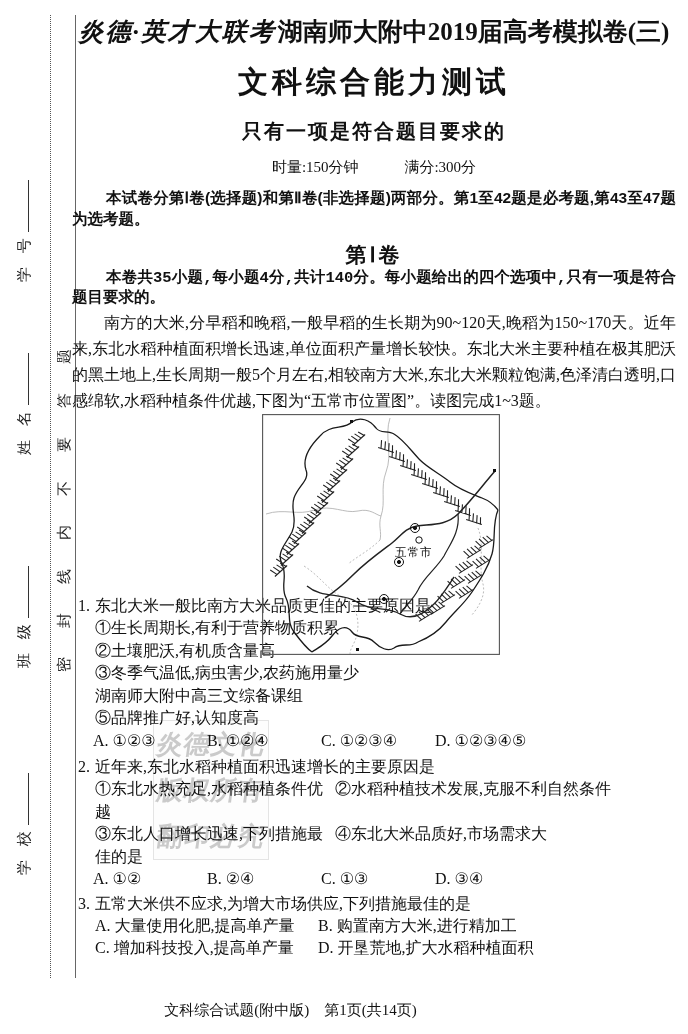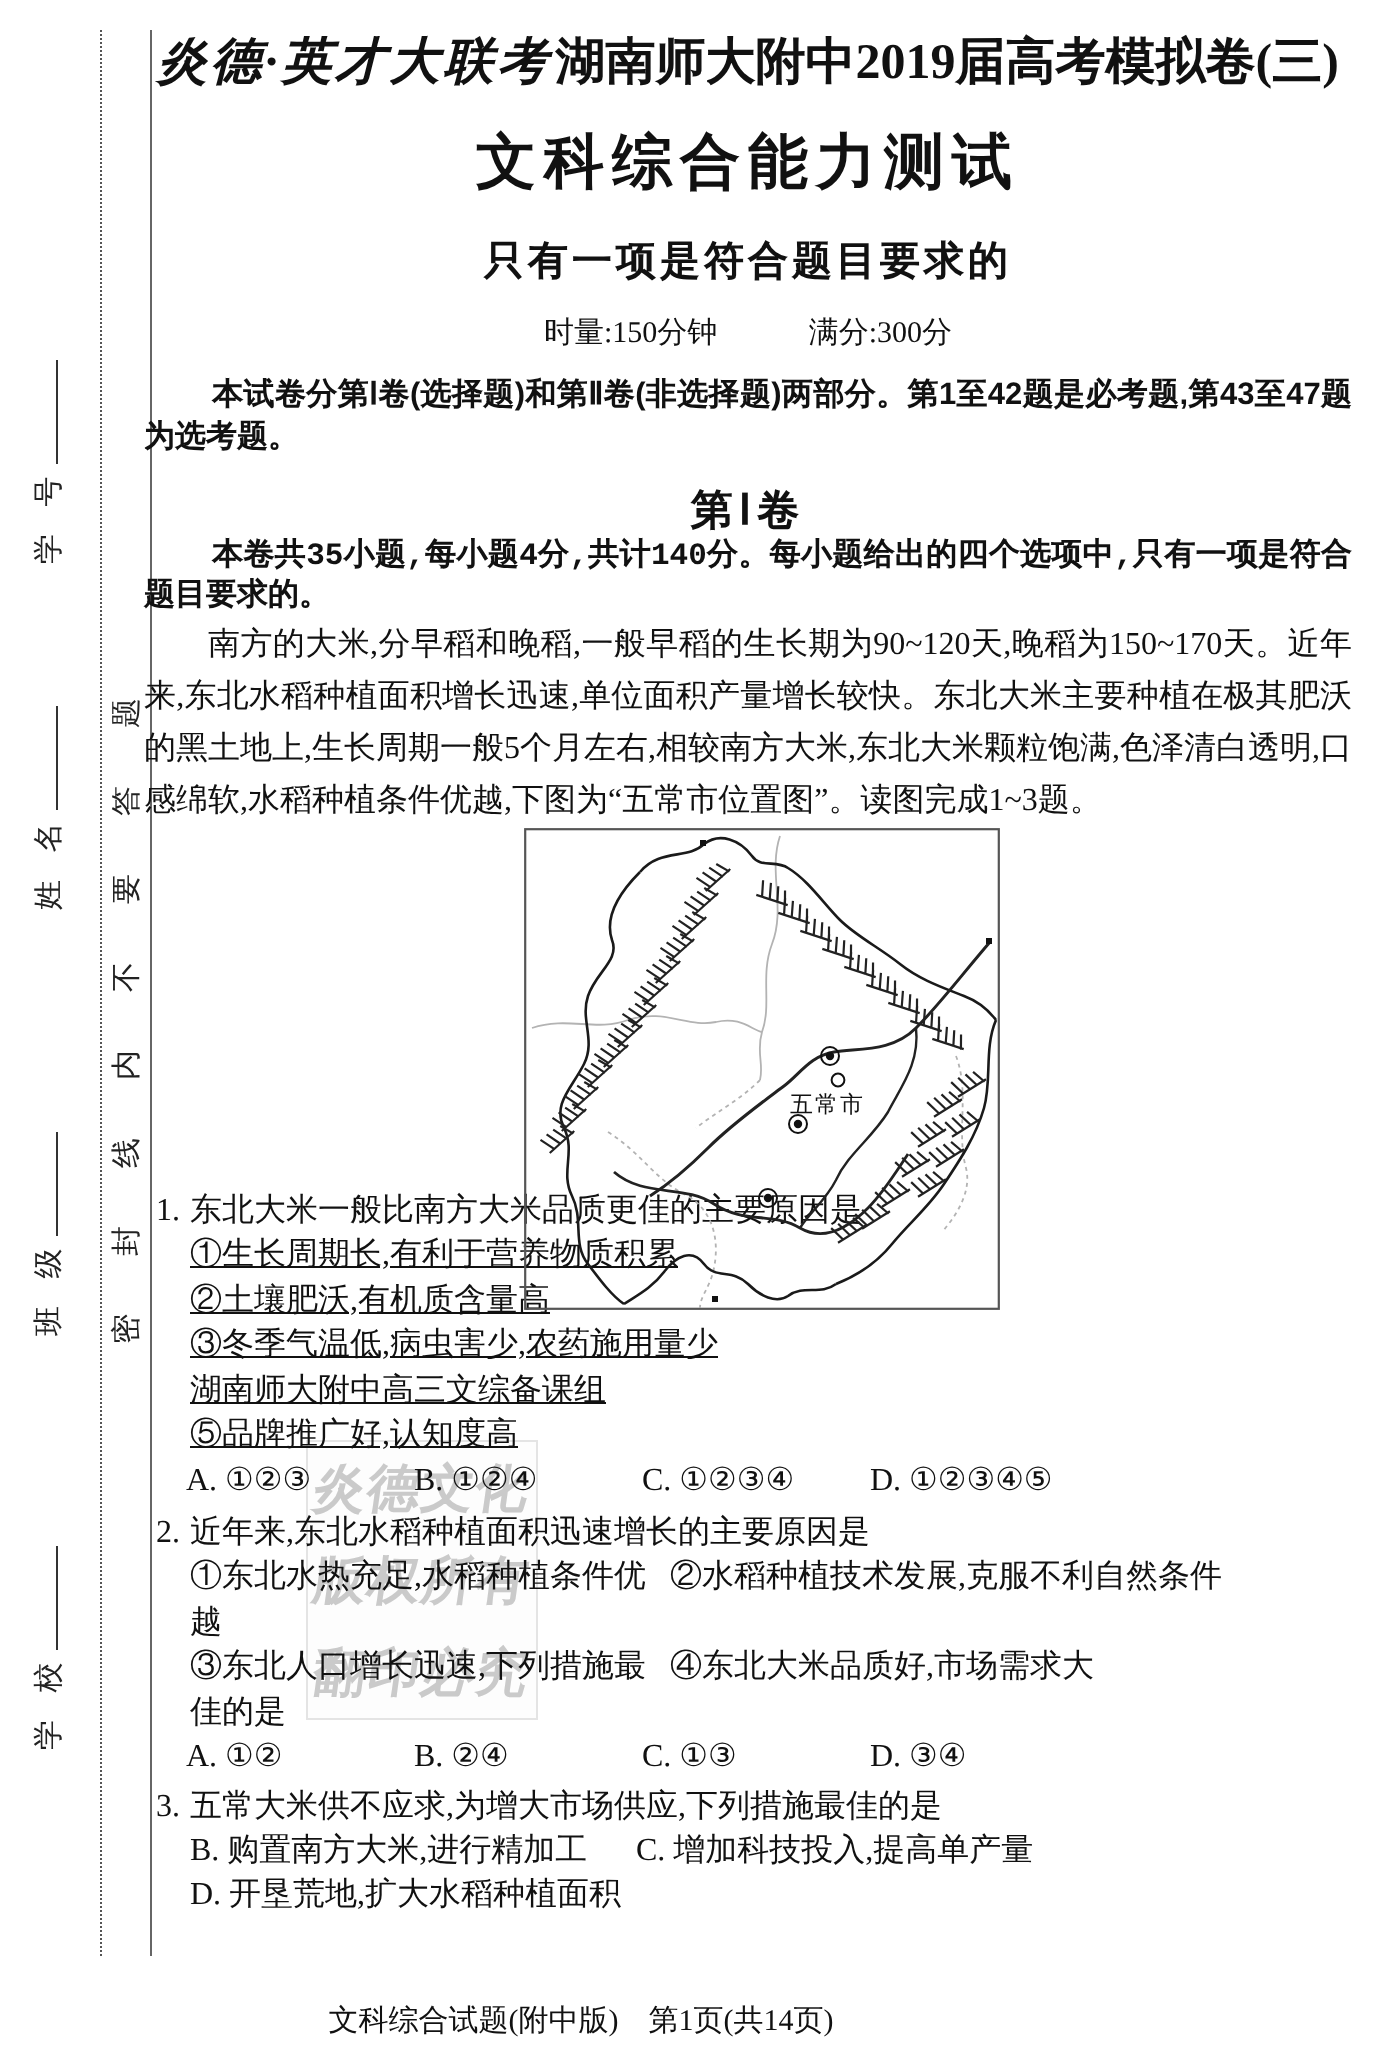--- a/index.html
+++ b/index.html
@@ -30,21 +30,21 @@
   .sec-notice { font-family:Liberation Mono, monospace; font-weight:bold;
             font-size:15.5px; line-height:20px; text-indent:2.2em; text-align:justify; }
   .passage { margin-top:2px; font-size:16px; line-height:26px; text-indent:2em; text-align:justify; }
 
   .map-wrap { margin:0 auto; width:238px; height:169px; position:relative; left:7px; }
 
   .question { font-size:16px; }
   .q-stem { margin-left:6px; line-height:22px; }
   .q-stem .q-num { margin-right:5px; }
   .mt12 { margin-top:12px; } .mt4 { margin-top:4px; } .mt2 { margin-top:2px; }
-  .q-item { padding-left:23px; line-height:22.5px;text-decoration:underline; }
+  .q-item { padding-left:23px; line-height:22.5px; }
   .optrow4 { display:flex; padding-left:21px; line-height:22.5px; }
   .optrow4 .opt { width:114px; } .optrow4 .opt:last-child { width:auto; }
   .grid2i { display:grid; grid-template-columns:240px auto; padding-left:23px; line-height:22.5px; }
   .grid2o { display:grid; grid-template-columns:223px auto; padding-left:23px; line-height:22.5px; }
 
   
   .watermark { position:absolute; left:153px; top:720px; width:114px; height:138px; z-index:0;
                border:1px solid #e4e4e4; background:rgba(249,249,249,.35);
                display:flex; flex-direction:column; justify-content:space-around; align-items:center; }
   .watermark div { font-size:26px; font-weight:bold; color:#cacaca; letter-spacing:1px;
@@ -221,20 +221,21 @@
         <span class="opt">C. ①③</span>
         <span class="opt">D. ③④</span>
       </div>
     </div>
 
     <div class="question">
       <div class="q-stem mt2">
         <span class="q-num">3.</span><span>五常大米供不应求,为增大市场供应,下列措施最佳的是</span>
       </div>
       <div class="grid2o">
+        <span>A. 大量使用化肥,提高单产量</span>
         <span>B. 购置南方大米,进行精加工</span>
         <span>C. 增加科技投入,提高单产量</span>
         <span>D. 开垦荒地,扩大水稻种植面积</span>
       </div>
     </div>
 
   </div>
 
   <div class="footer">文科综合试题(附中版)　第1页(共14页)</div>
 

